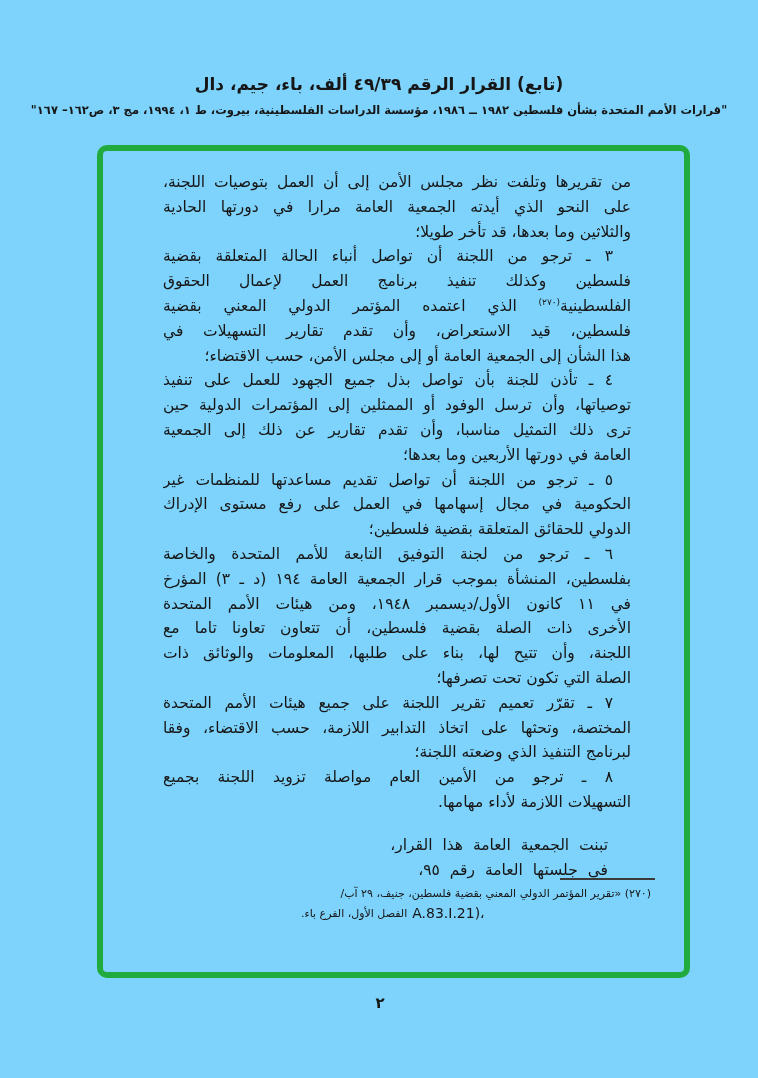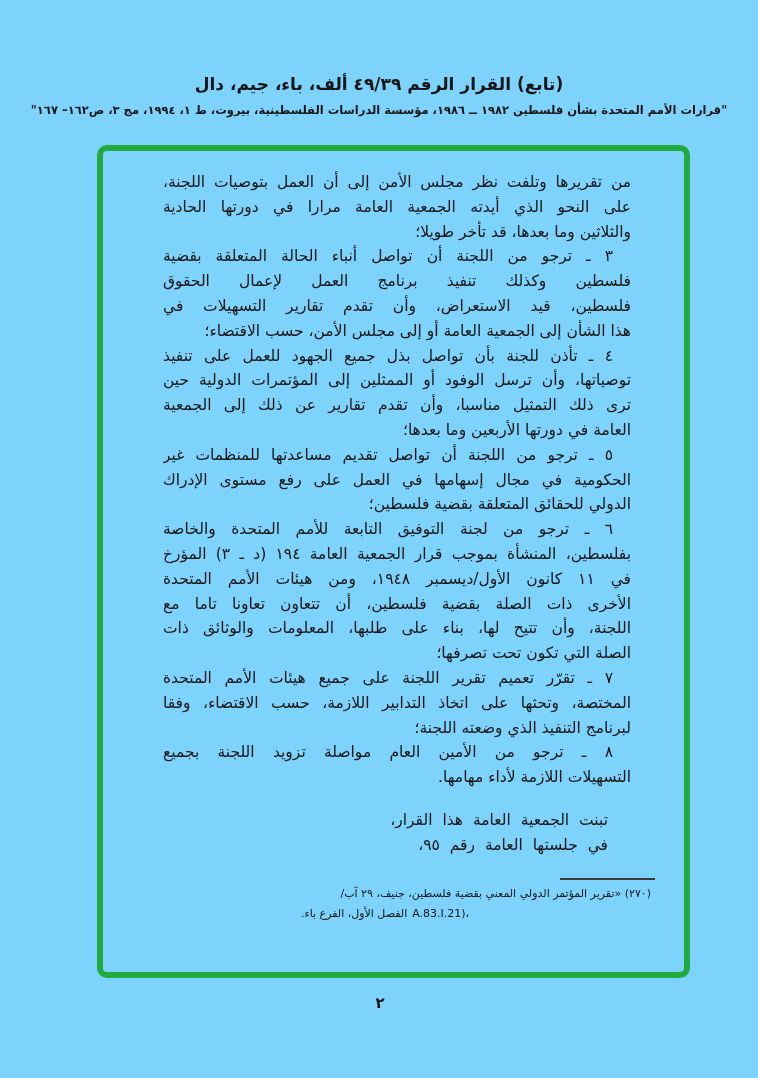--- a/index.html
+++ b/index.html
@@ -21,38 +21,39 @@
   .bline sup{font-size:9px;line-height:0;vertical-align:6px;}
   .closing{text-align:right;height:24.8px;overflow:hidden;padding-right:23px;word-spacing:5px;}
   .closing.first{margin-top:18px;}
   .fn-sep{position:absolute;top:878px;right:103px;width:95px;height:2px;background:#3b3b3b;}
   .footnote{position:absolute;top:884px;right:107px;width:350px;direction:rtl;
             font-size:11px;line-height:19.5px;text-align:right;}
   .fn-line{height:19.5px;overflow:hidden;}
   .fn-line.ind{padding-right:14px;}
   .fn-l3{display:flex;flex-direction:row;justify-content:flex-end;gap:5px;
          height:19.5px;overflow:hidden;padding-right:14px;}
-  .fn-l3 .latin{direction:ltr;unicode-bidi:isolate;font-size:11px;}
+  .fn-l3 .latin{direction:ltr;unicode-bidi:isolate;font-size:14px;}
   .fn-l3 .arab{direction:rtl;unicode-bidi:isolate;}
   .page-num{position:absolute;top:994px;left:360px;width:40px;text-align:center;
             font-size:15px;font-weight:bold;}
 </style>
 </head>
 <body>
 
 <div class="page" style="color: rgb(22, 22, 22);">
   <div class="hdr-title">(تابع) القرار الرقم ٤٩/٣٩ ألف، باء، جيم، دال</div>
   <div class="hdr-source">"قرارات الأمم المتحدة بشأن فلسطين ١٩٨٢ ــ ١٩٨٦، مؤسسة الدراسات الفلسطينية، بيروت، ط ١، ١٩٩٤، مج ٣، ص١٦٢– ١٦٧"</div>
   <div class="frame" style="border-color: rgb(33, 171, 62);"></div>
   <div class="body-text">
       <div class="bline"><span>من تقريرها وتلفت نظر مجلس الأمن إلى أن العمل بتوصيات اللجنة،</span></div>
       <div class="bline"><span>على النحو الذي أيدته الجمعية العامة مرارا في دورتها الحادية</span></div>
       <div class="bline last"><span>والثلاثين وما بعدها، قد تأخر طويلا؛</span></div>
       <div class="bline indent"><span>٣ ـ </span><b>ترجو</b><span> من اللجنة أن تواصل أنباء الحالة المتعلقة بقضية</span></div>
       <div class="bline"><span>فلسطين وكذلك تنفيذ برنامج العمل لإعمال الحقوق</span></div>
+      <div class="bline"><span>الفلسطينية</span><sup>(٢٧٠)</sup><span> الذي اعتمده المؤتمر الدولي المعني بقضية</span></div>
       <div class="bline"><span>فلسطين، قيد الاستعراض، وأن تقدم تقارير التسهيلات في</span></div>
       <div class="bline last"><span>هذا الشأن إلى الجمعية العامة أو إلى مجلس الأمن، حسب الاقتضاء؛</span></div>
       <div class="bline indent"><span>٤ ـ </span><b>تأذن</b><span> للجنة بأن تواصل بذل جميع الجهود للعمل على تنفيذ</span></div>
       <div class="bline"><span>توصياتها، وأن ترسل الوفود أو الممثلين إلى المؤتمرات الدولية حين</span></div>
       <div class="bline"><span>ترى ذلك التمثيل مناسبا، وأن تقدم تقارير عن ذلك إلى الجمعية</span></div>
       <div class="bline last"><span>العامة في دورتها الأربعين وما بعدها؛</span></div>
       <div class="bline indent"><span>٥ ـ </span><b>ترجو</b><span> من اللجنة أن تواصل تقديم مساعدتها للمنظمات غير</span></div>
       <div class="bline"><span>الحكومية في مجال إسهامها في العمل على رفع مستوى الإدراك</span></div>
       <div class="bline last"><span>الدولي للحقائق المتعلقة بقضية فلسطين؛</span></div>
       <div class="bline indent"><span>٦ ـ </span><b>ترجو</b><span> من لجنة التوفيق التابعة للأمم المتحدة والخاصة</span></div>

